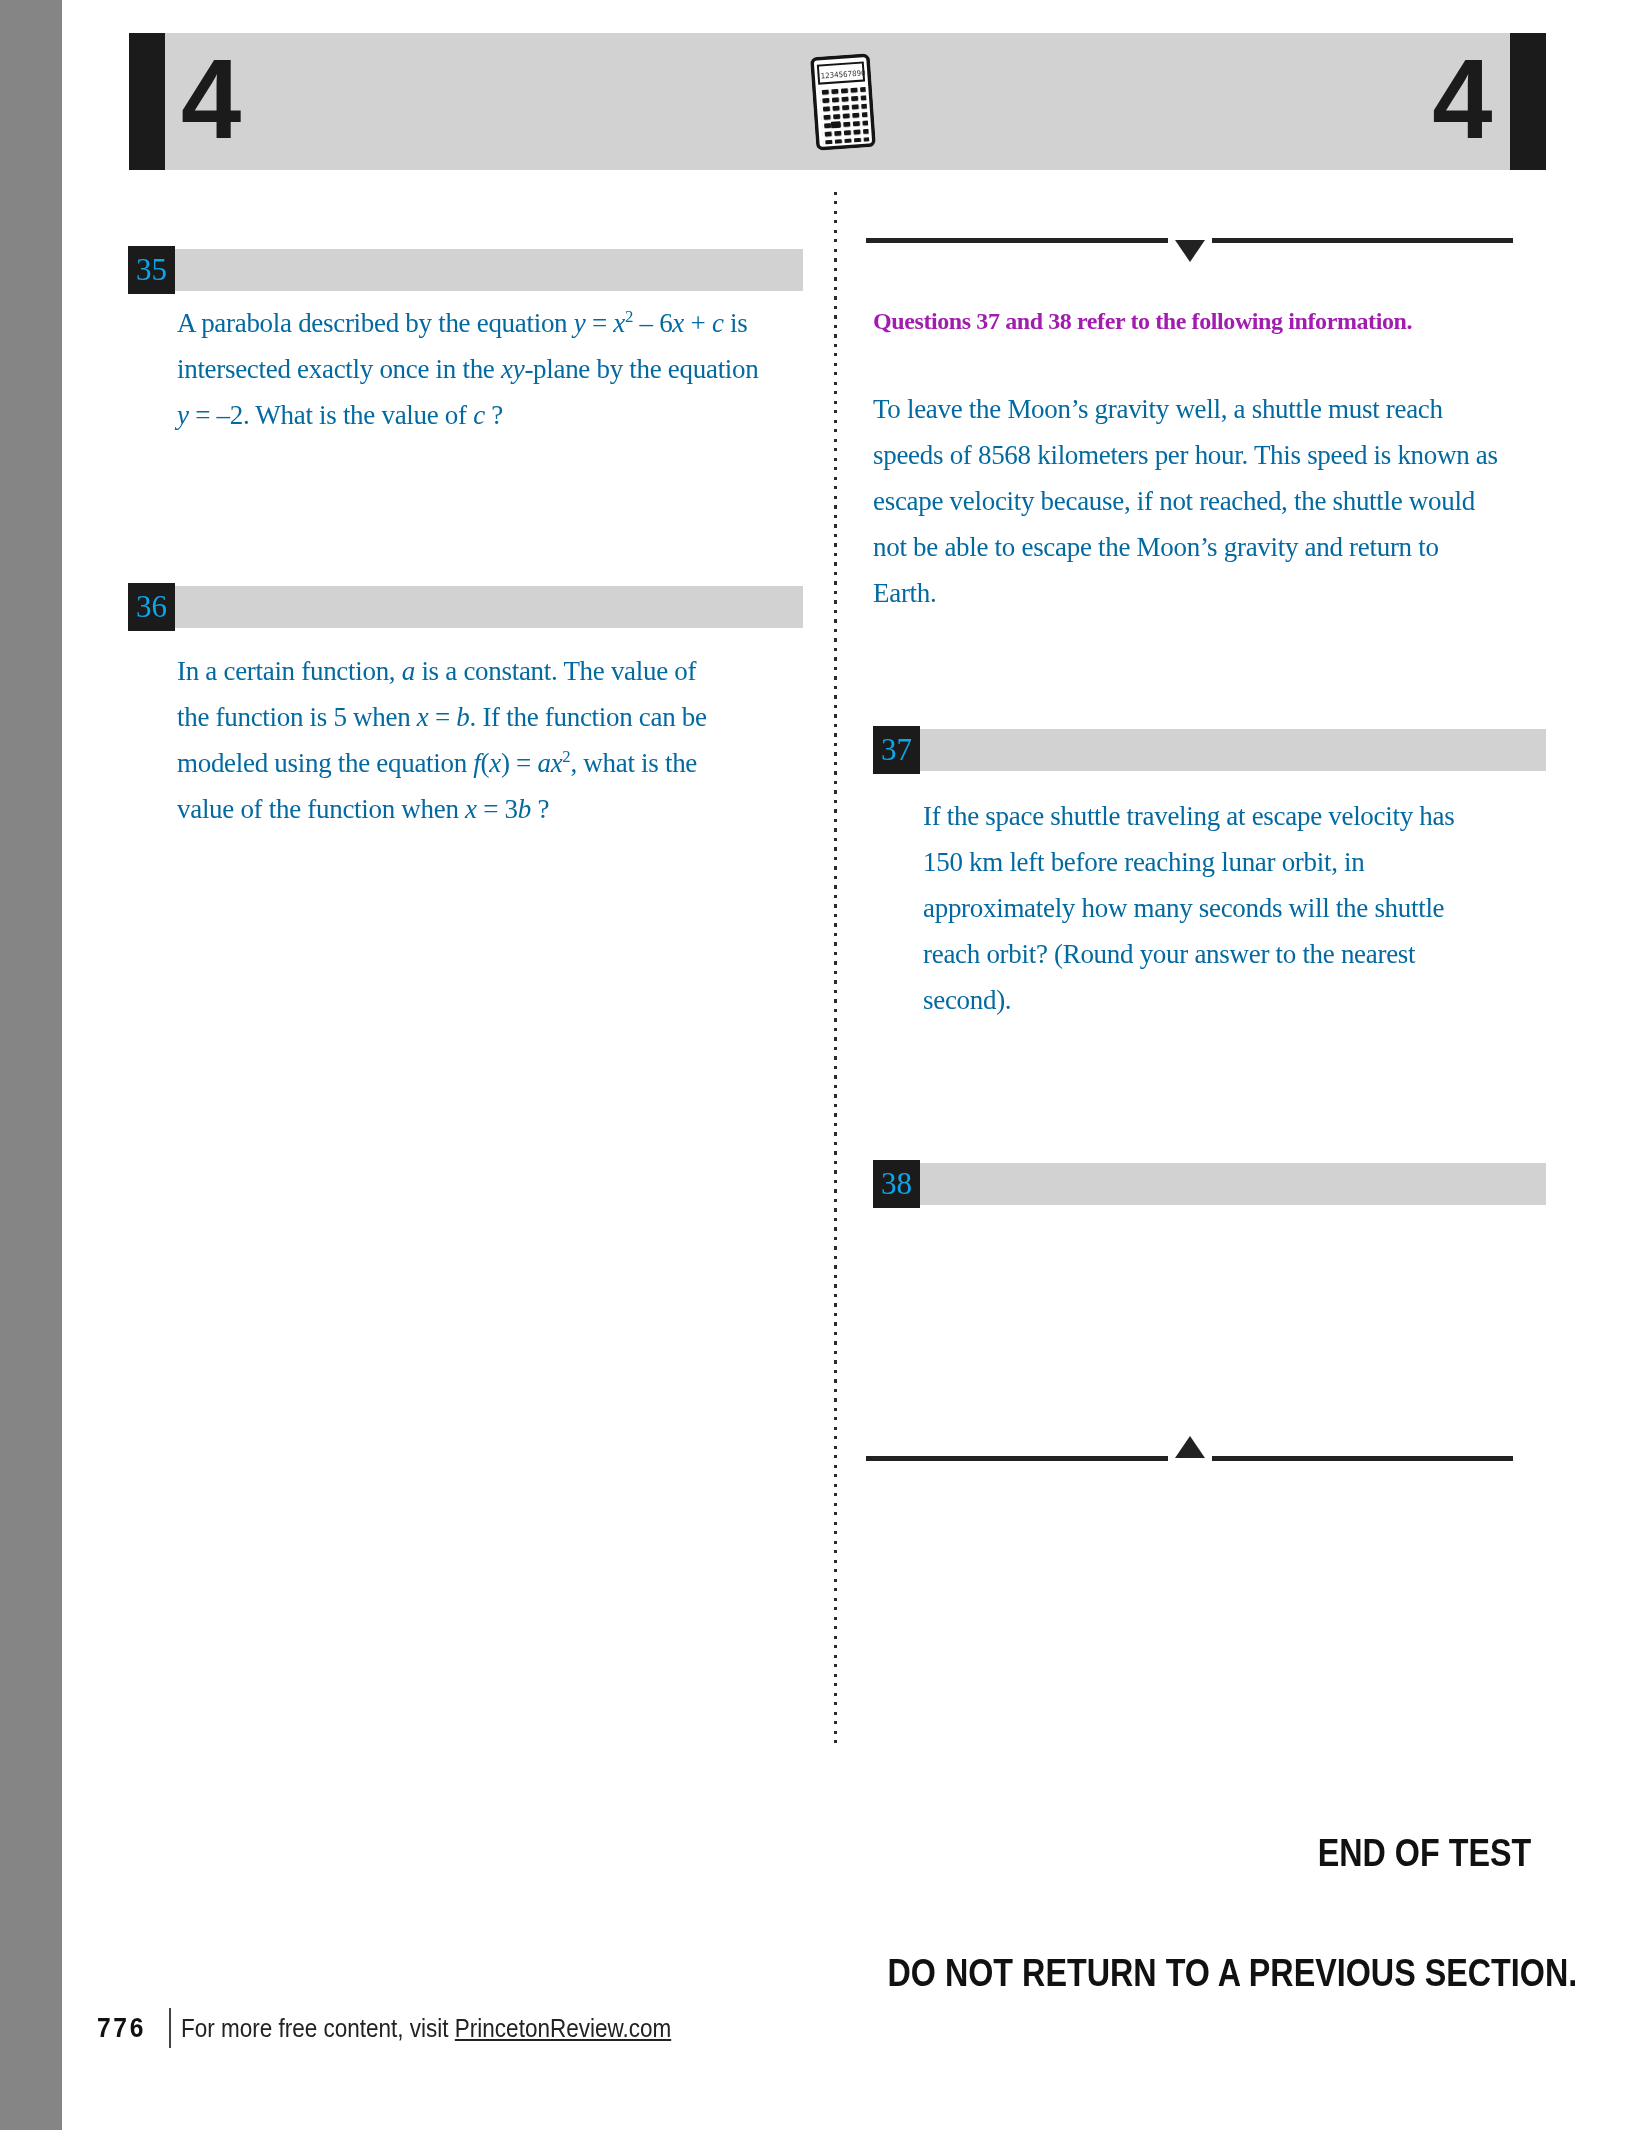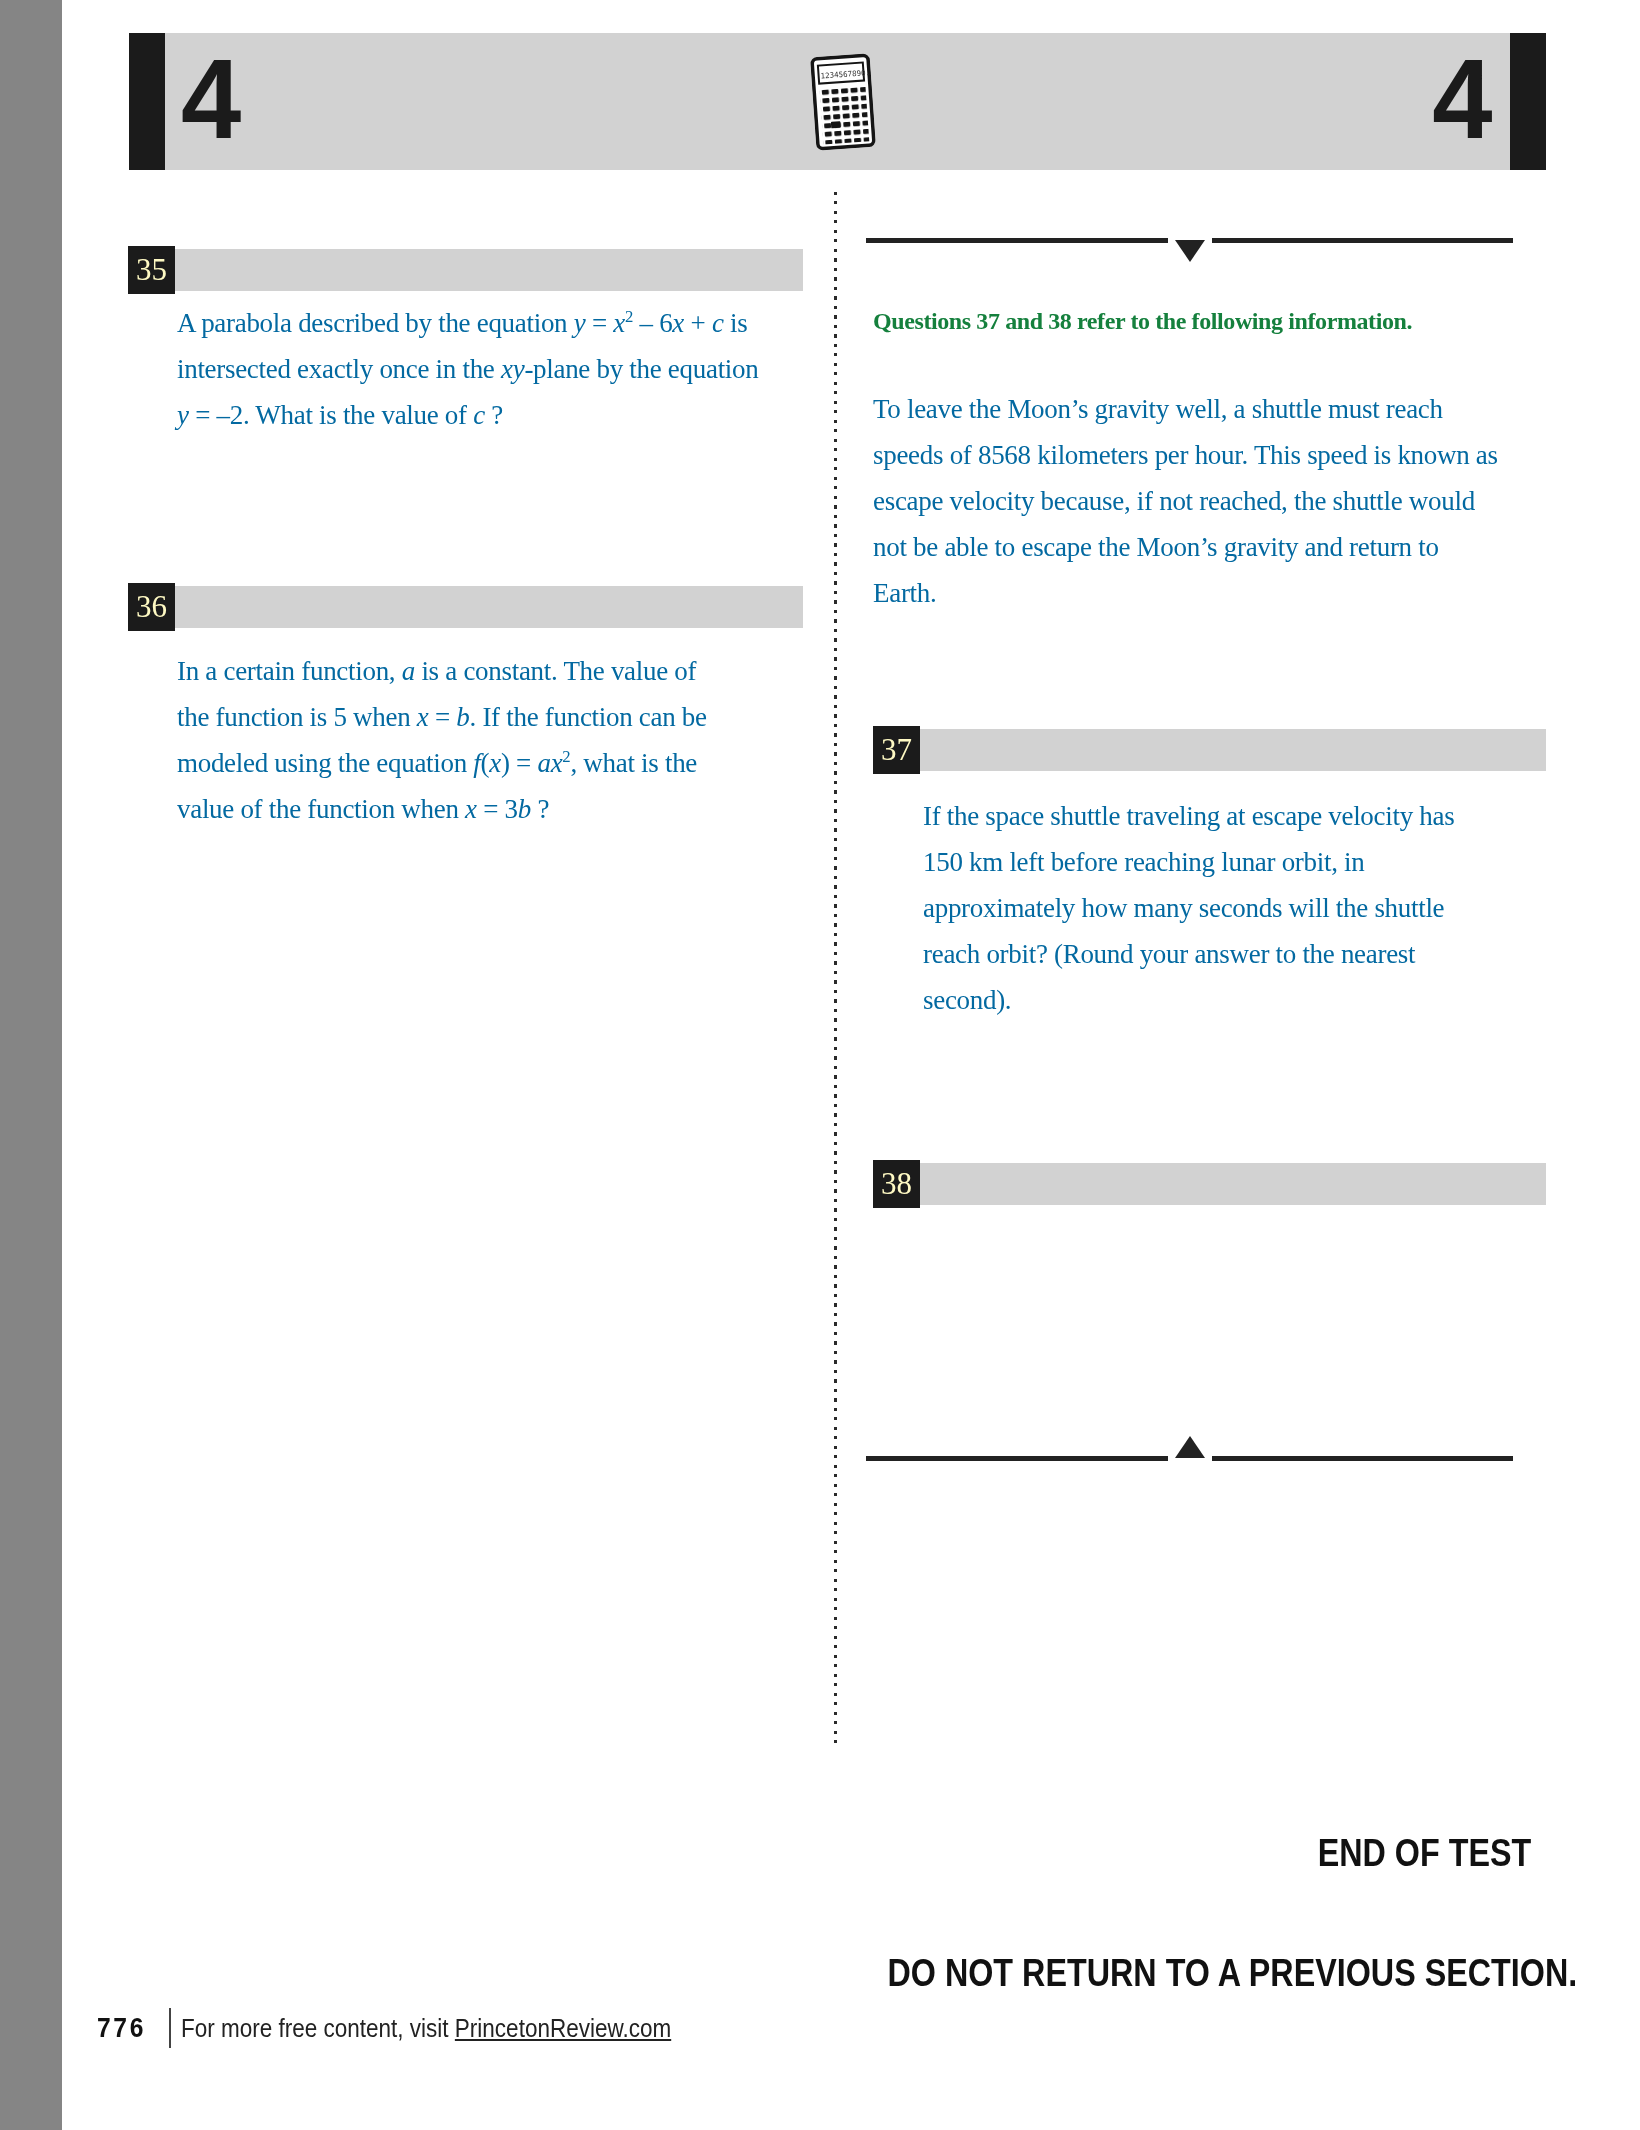--- a/index.html
+++ b/index.html
@@ -33,33 +33,33 @@
     position:absolute;left:834px;top:192px;width:3px;height:1558px;
     background-image:repeating-linear-gradient(to bottom,#2a2a2a 0 3px,transparent 3px 9.5px);
   }
 
   
   .label-bar{position:absolute;height:42px;background:var(--band-gray);}
   .label-bar.lcol{left:128px;width:675px;}
   .label-bar.rcol{left:873px;width:673px;}
   .label-box{
     position:absolute;left:0;top:-3px;width:47px;height:48px;background:var(--ink);
-    color:#fef9c3;font-family:"Liberation Serif",serif;font-size:31px;
+    color:#0ea5e9;font-family:"Liberation Serif",serif;font-size:31px;
     text-align:center;line-height:48px;
   }
 
   
   .qtext{
     position:absolute;font-size:27px;line-height:46px;letter-spacing:-0.3px;
     color:#0369a1;white-space:nowrap;
   }
   .qtext sup{font-size:0.62em;line-height:0;}
   .group-header{
     position:absolute;left:873px;top:308px;font-weight:bold;font-size:24px;
-    letter-spacing:-0.4px;white-space:nowrap;color:#15803d;
+    letter-spacing:-0.4px;white-space:nowrap;color:#a21caf;
   }
 
   
   .rule{position:absolute;left:866px;width:647px;height:24px;display:flex;align-items:center;}
   .rule .seg{flex:1;height:5px;background:#222222;}
   .tri{width:0;height:0;border-left:15px solid transparent;border-right:15px solid transparent;margin:0 7px;}
   .tri.down{border-top:22px solid #222222;transform:translateY(11px);}
   .tri.up{border-bottom:22px solid #222222;transform:translateY(-11px);}
 
   

